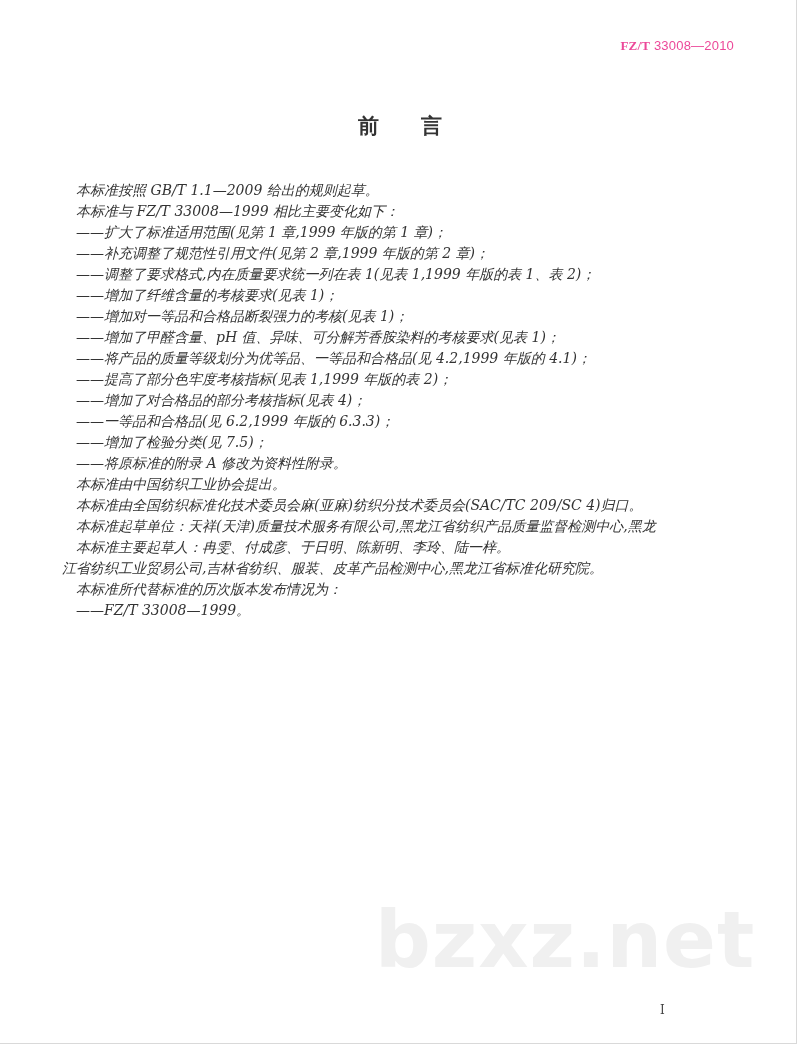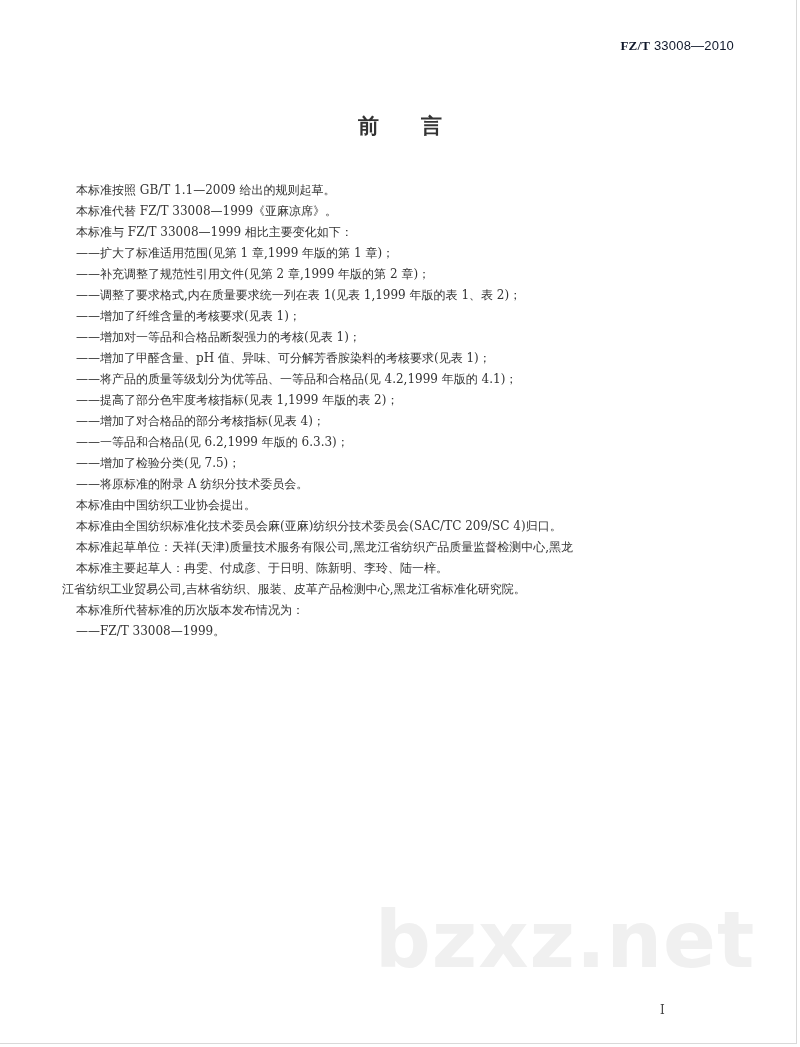--- a/index.html
+++ b/index.html
@@ -13,36 +13,36 @@
     .page {
       position: absolute; left: 0; top: 0;
       width: 796px; height: 1043px;
       background: #ffffff;
       border-right: 1px solid #d9d9d9;
       border-bottom: 1px solid #d9d9d9;
     }
     .std-code {
       position: absolute; top: 38px; right: 62px;
       font-family: "Liberation Sans", "DejaVu Sans", sans-serif;
-      font-size: 13px; letter-spacing: 0.2px; color: #0f172a;
+      font-size: 13px; letter-spacing: 0.2px; color: #ec4899;
     }
     .std-code .prefix {
       font-family: "Liberation Serif", "DejaVu Serif", serif;
       font-weight: bold;
     }
     .title {
       position: absolute; top: 112px; left: 0; width: 800px;
       text-align: center;
       font-family: Liberation Mono, monospace;
       font-size: 21px; font-weight: bold; color: #333;
       letter-spacing: 42px; text-indent: 42px;
     }
     .body-text {
       position: absolute; left: 76px; top: 180px; width: 660px;
-      font-size: 12px; line-height: 21px; color: #333;
+      font-size: 14px; line-height: 21px; color: #333; font-style: italic;
     }
     .line { white-space: nowrap; }
     .para { padding-left: 0; }
     .item { padding-left: 0; }
     .cont { margin-left: -14px; }
     .watermark {
       position: absolute; left: 375px; top: 895px;
       font-family: "DejaVu Sans", "Liberation Sans", sans-serif;
       font-weight: bold; font-size: 78px; letter-spacing: 1px;
       color: #f0f0f0;
@@ -59,36 +59,35 @@
 
   <div class="std-code">
     <span class="prefix">FZ/T</span>
     <span>33008—2010</span>
   </div>
 
   <div class="title">前言</div>
 
   <div class="body-text">
     <div class="line para">本标准按照 GB/T 1.1—2009 给出的规则起草。</div>
-    <div class="line para">本标准代替 FZ/T 33008—1999《亚麻凉席》。</div>
     <div class="line para">本标准与 FZ/T 33008—1999 相比主要变化如下：</div>
 
     <div>
       <div class="line item">——扩大了标准适用范围(见第 1 章,1999 年版的第 1 章)；</div>
       <div class="line item">——补充调整了规范性引用文件(见第 2 章,1999 年版的第 2 章)；</div>
       <div class="line item">——调整了要求格式,内在质量要求统一列在表 1(见表 1,1999 年版的表 1、表 2)；</div>
       <div class="line item">——增加了纤维含量的考核要求(见表 1)；</div>
       <div class="line item">——增加对一等品和合格品断裂强力的考核(见表 1)；</div>
       <div class="line item">——增加了甲醛含量、pH 值、异味、可分解芳香胺染料的考核要求(见表 1)；</div>
       <div class="line item">——将产品的质量等级划分为优等品、一等品和合格品(见 4.2,1999 年版的 4.1)；</div>
       <div class="line item">——提高了部分色牢度考核指标(见表 1,1999 年版的表 2)；</div>
       <div class="line item">——增加了对合格品的部分考核指标(见表 4)；</div>
       <div class="line item">——一等品和合格品(见 6.2,1999 年版的 6.3.3)；</div>
       <div class="line item">——增加了检验分类(见 7.5)；</div>
-      <div class="line item">——将原标准的附录 A 纺织分技术委员会。</div>
+      <div class="line item">——将原标准的附录 A 修改为资料性附录。</div>
     </div>
 
     <div class="line para">本标准由中国纺织工业协会提出。</div>
     <div class="line para">本标准由全国纺织标准化技术委员会麻(亚麻)纺织分技术委员会(SAC/TC 209/SC 4)归口。</div>
     <div class="line para">本标准起草单位：天祥(天津)质量技术服务有限公司,黑龙江省纺织产品质量监督检测中心,黑龙</div>
     <div class="line para">本标准主要起草人：冉雯、付成彦、于日明、陈新明、李玲、陆一梓。</div>
     <div class="line cont">江省纺织工业贸易公司,吉林省纺织、服装、皮革产品检测中心,黑龙江省标准化研究院。</div>
     <div class="line para">本标准所代替标准的历次版本发布情况为：</div>
     <div class="line item">——FZ/T 33008—1999。</div>
   </div>

